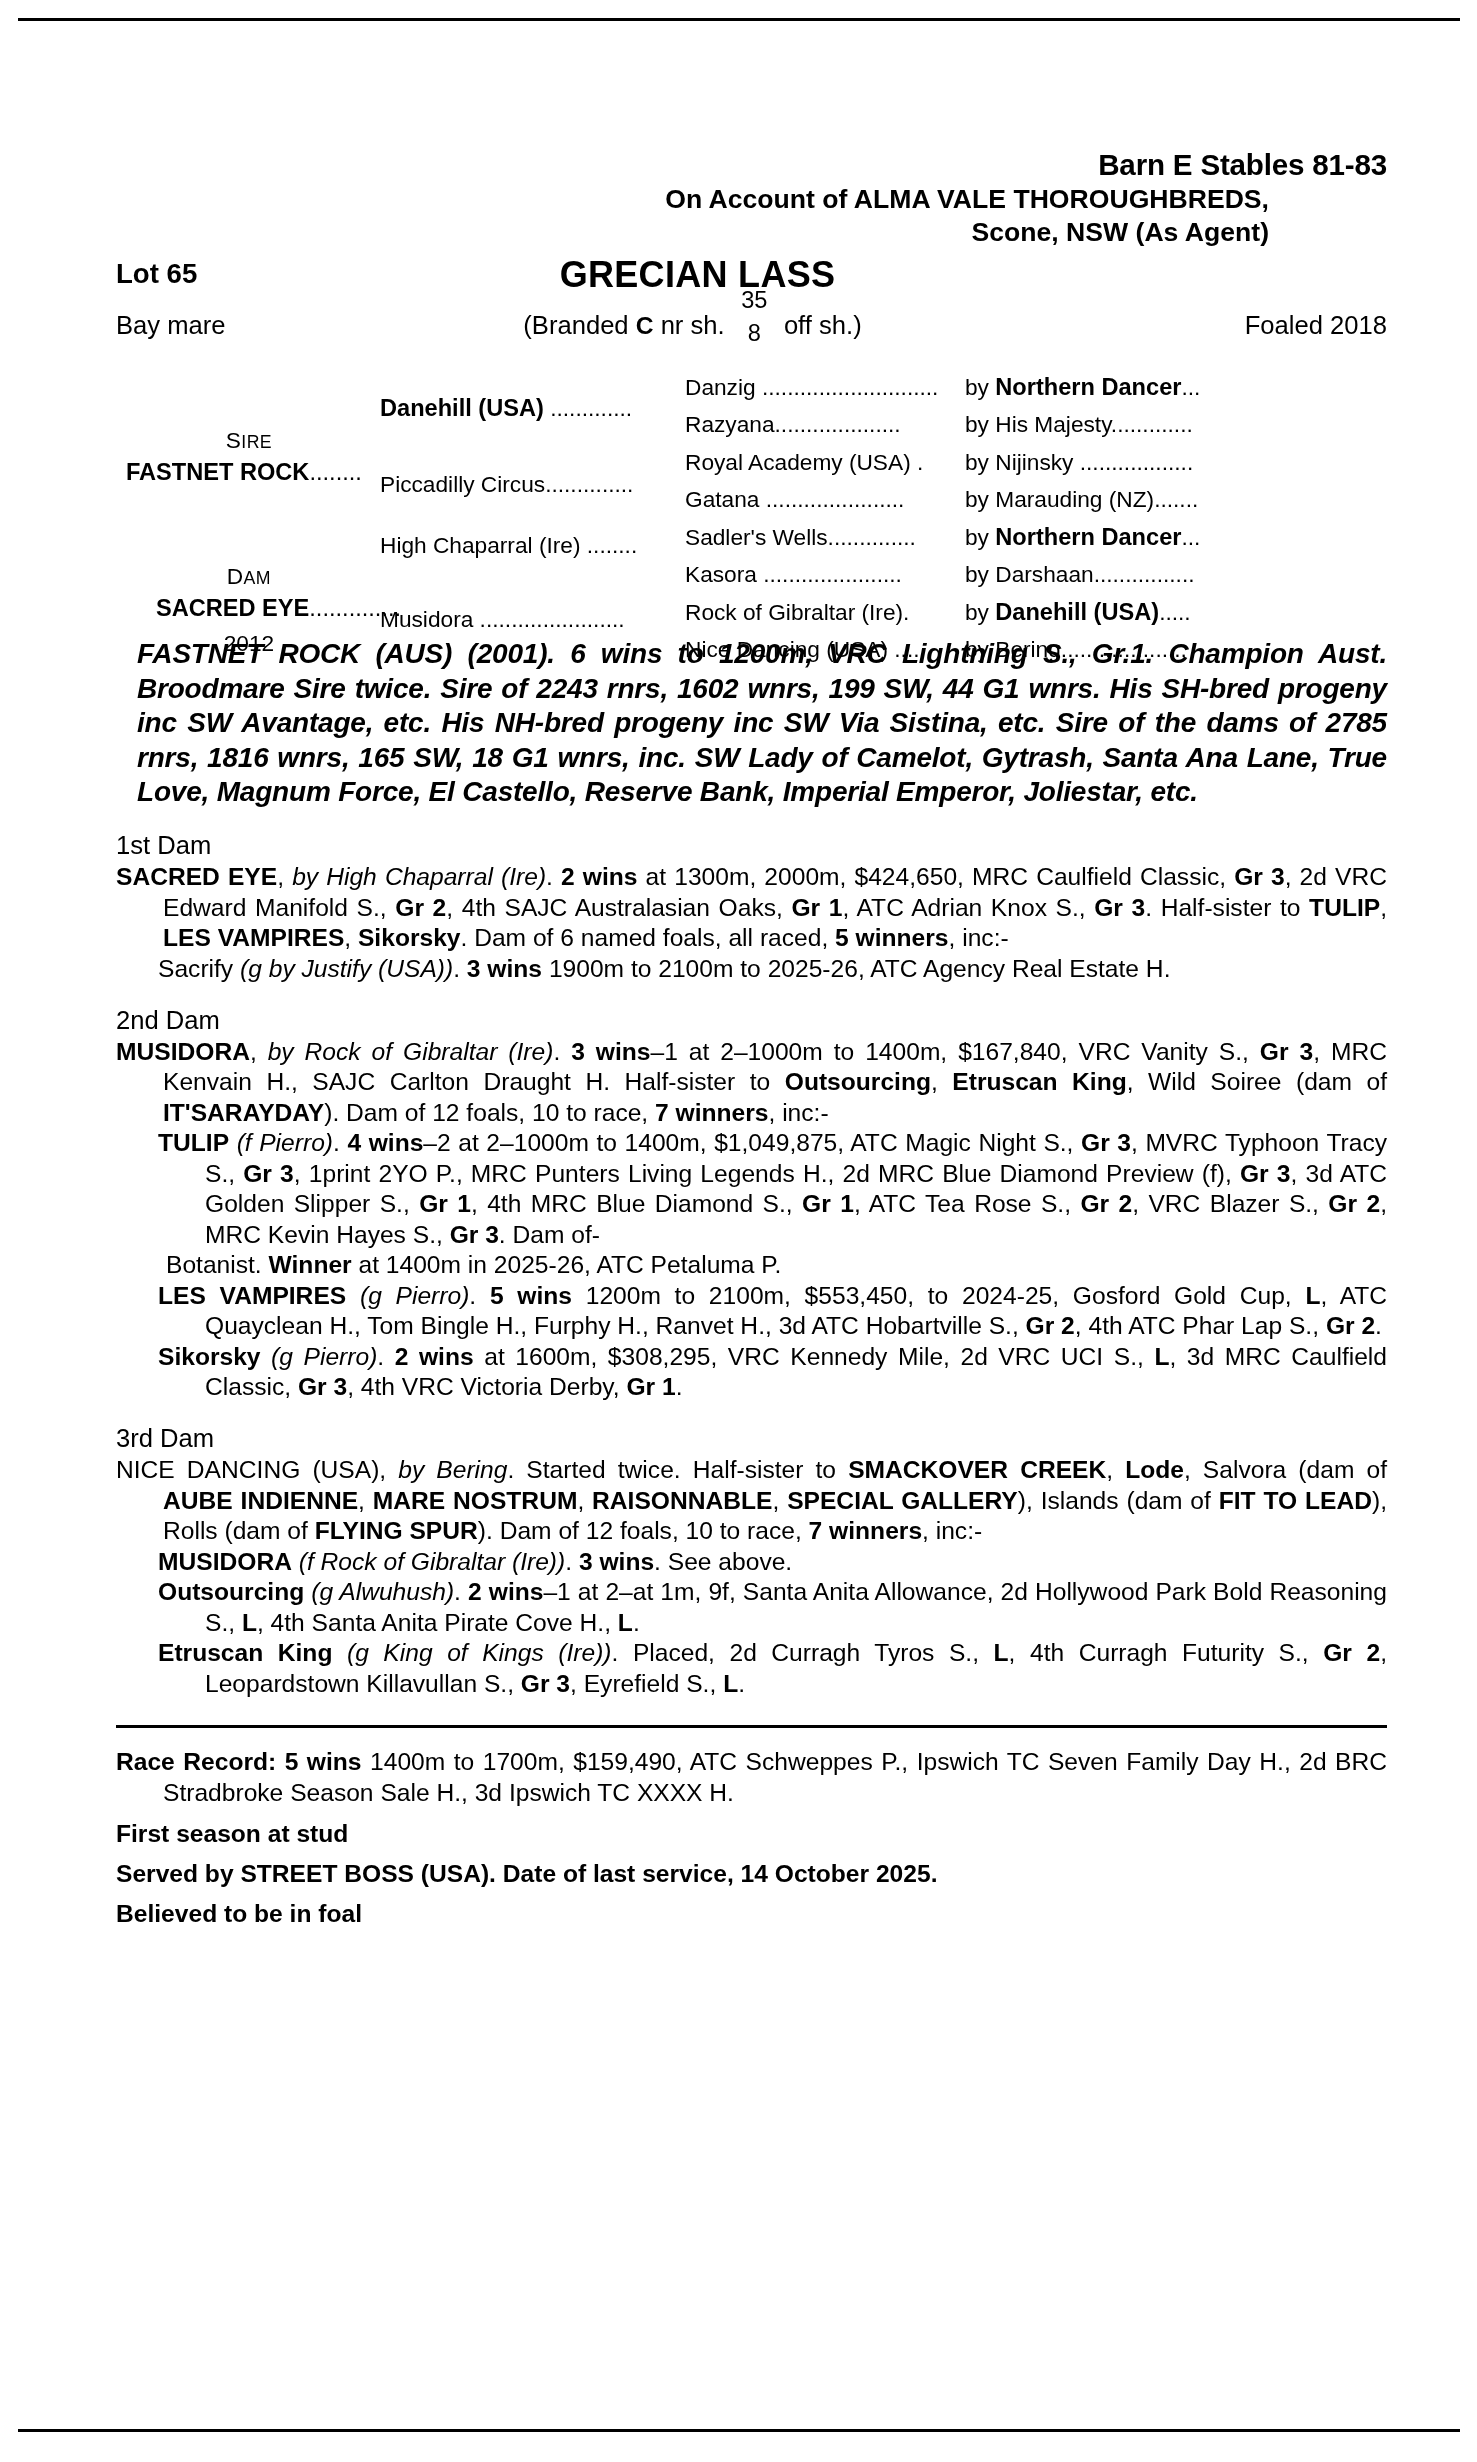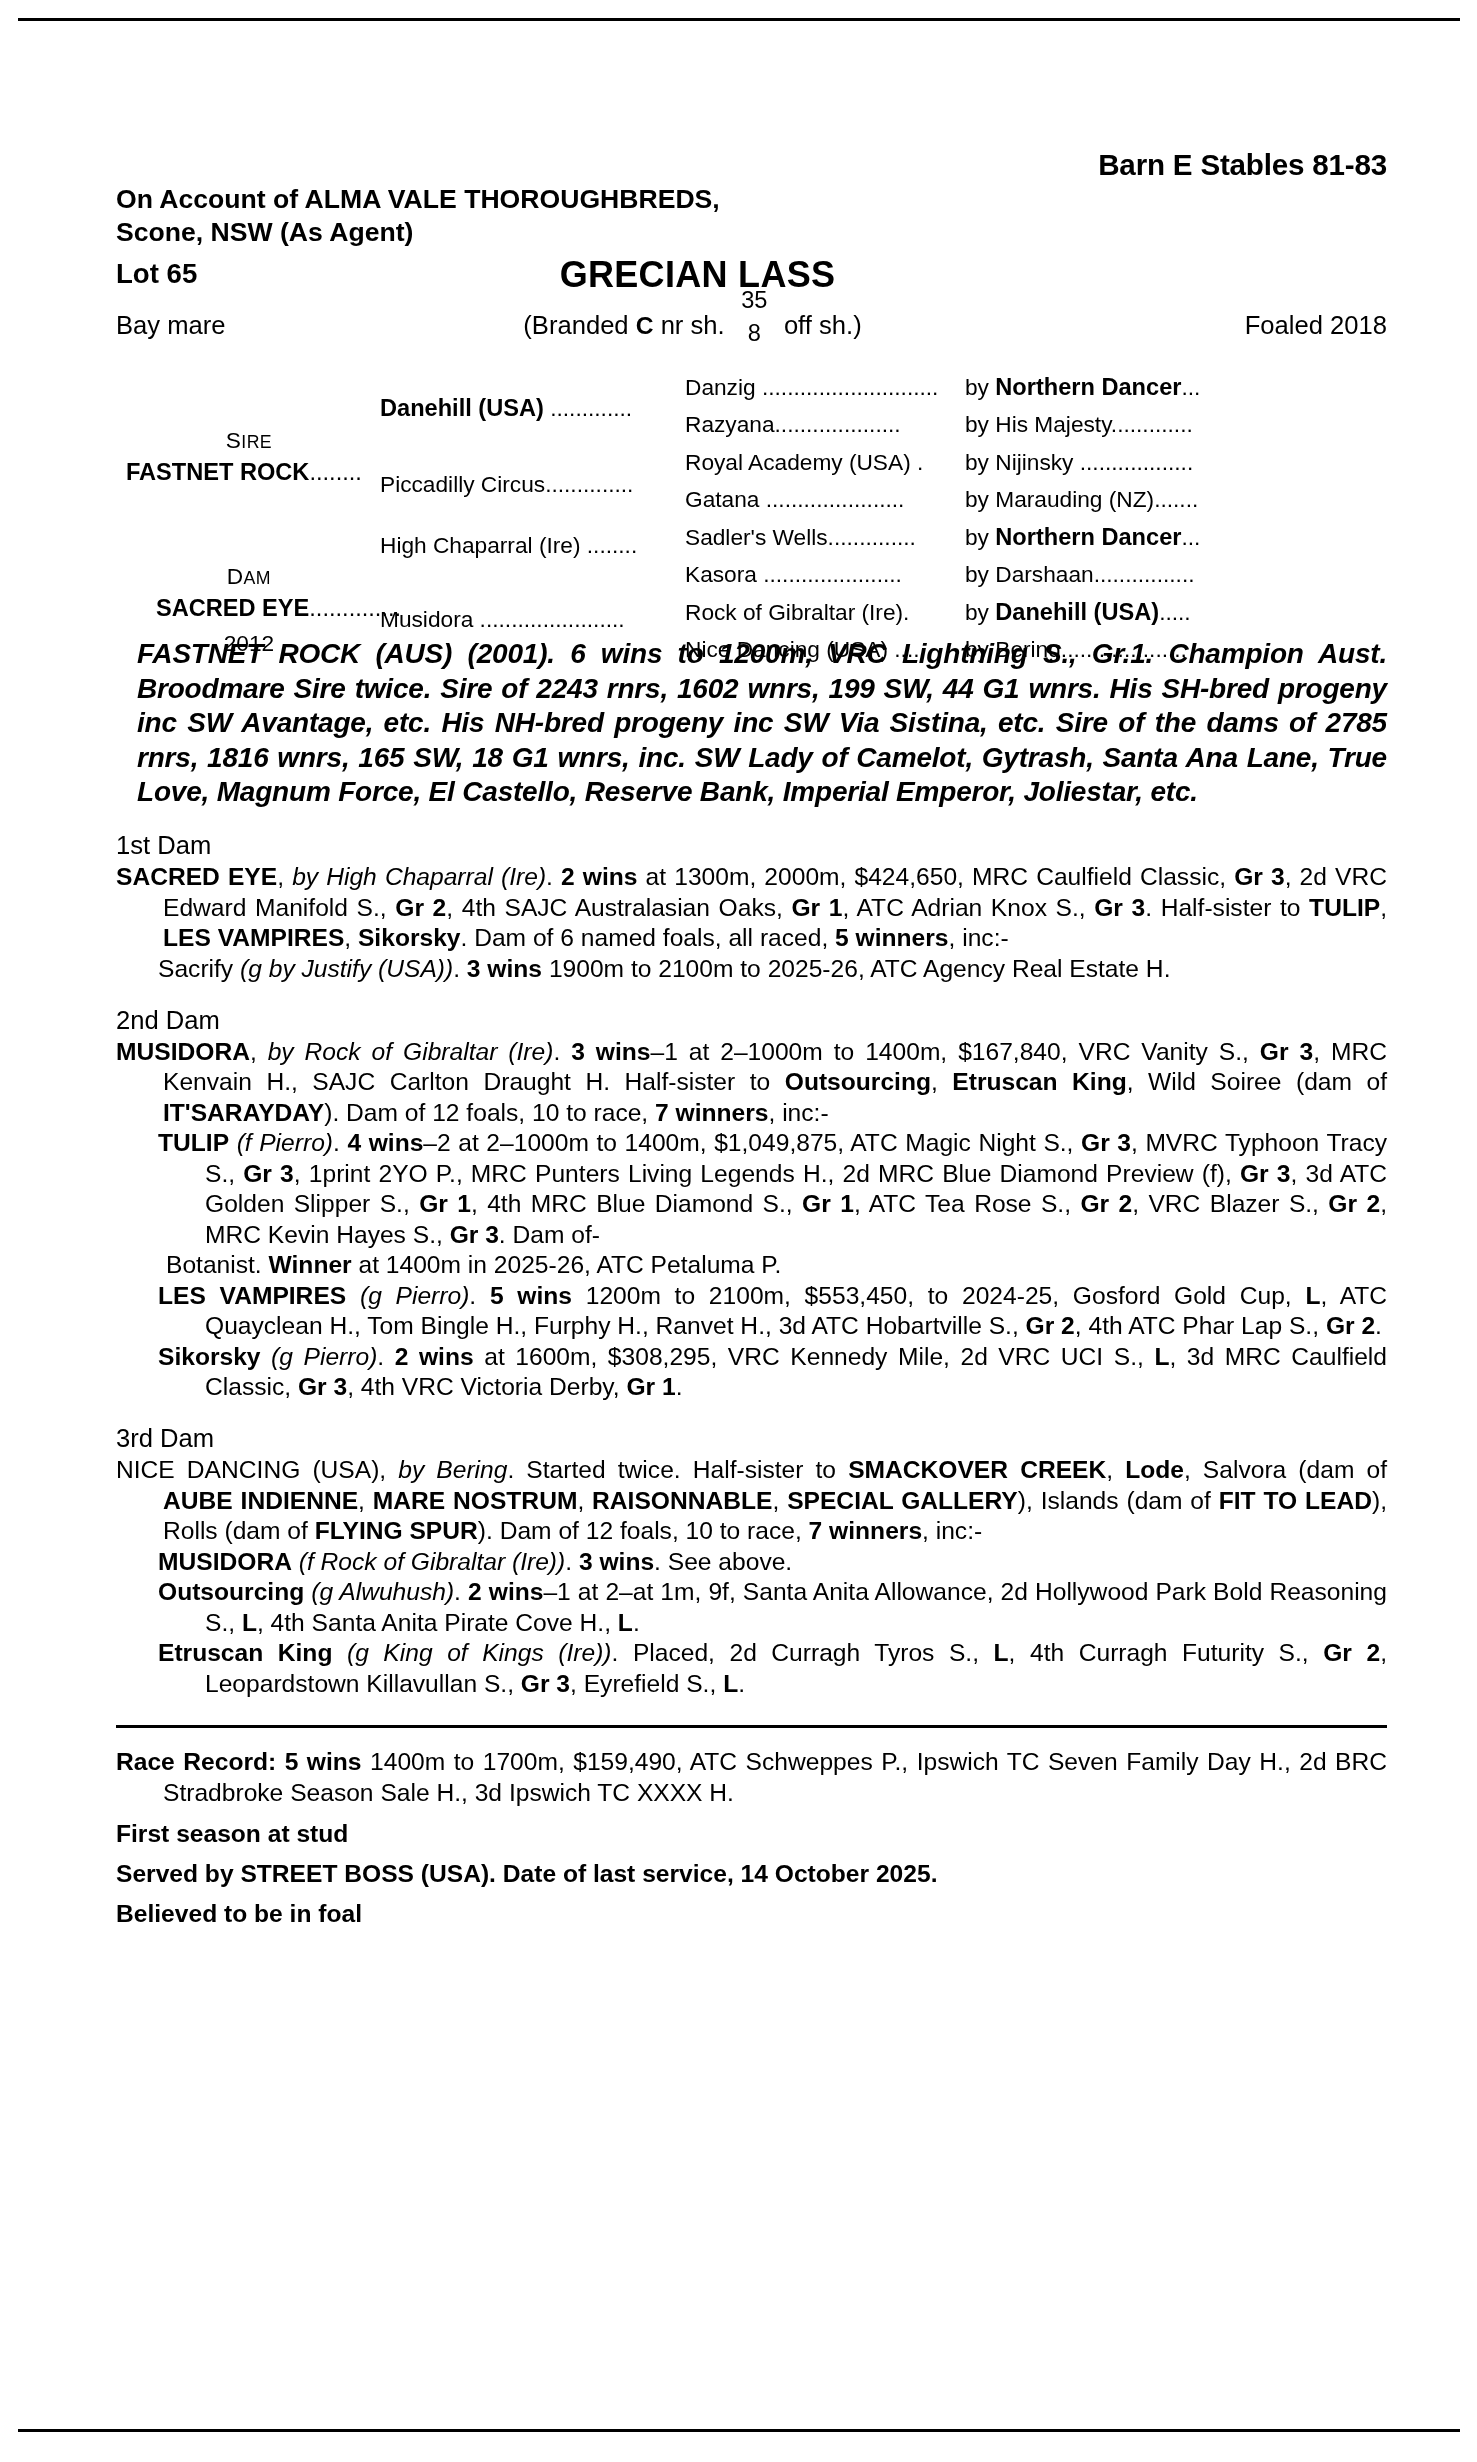--- a/index.html
+++ b/index.html
@@ -41,21 +41,21 @@
 
   
   .barn {
     text-align: right;
     font-weight: bold;
     font-size: 29.6px;
     letter-spacing: -0.2px;
     line-height: 1.12;
   }
   .account {
-    text-align: left;
+    text-align: right;
     font-weight: bold;
     font-size: 26.6px;
     line-height: 1.22;
     margin-top: 2px;
     padding-right: 118px;
   }
   .account .l2 { display:block; }
 
   
   .lotrow {

